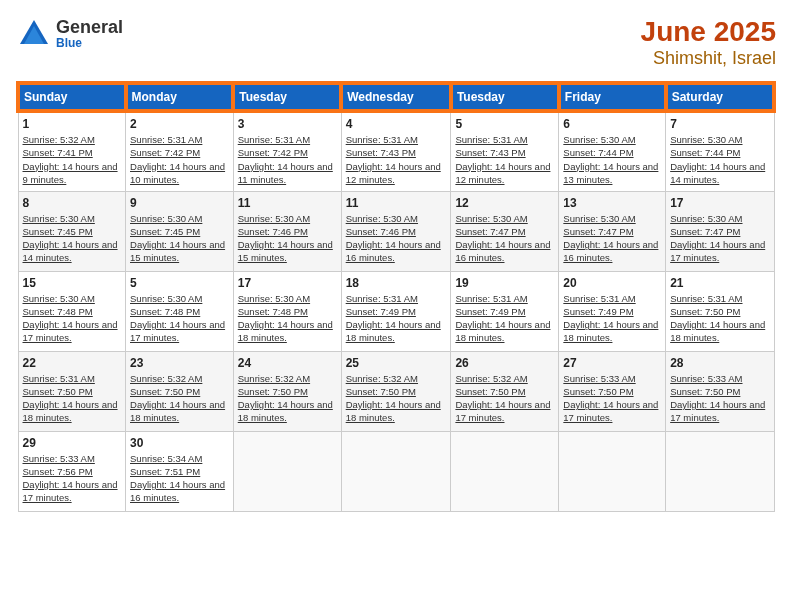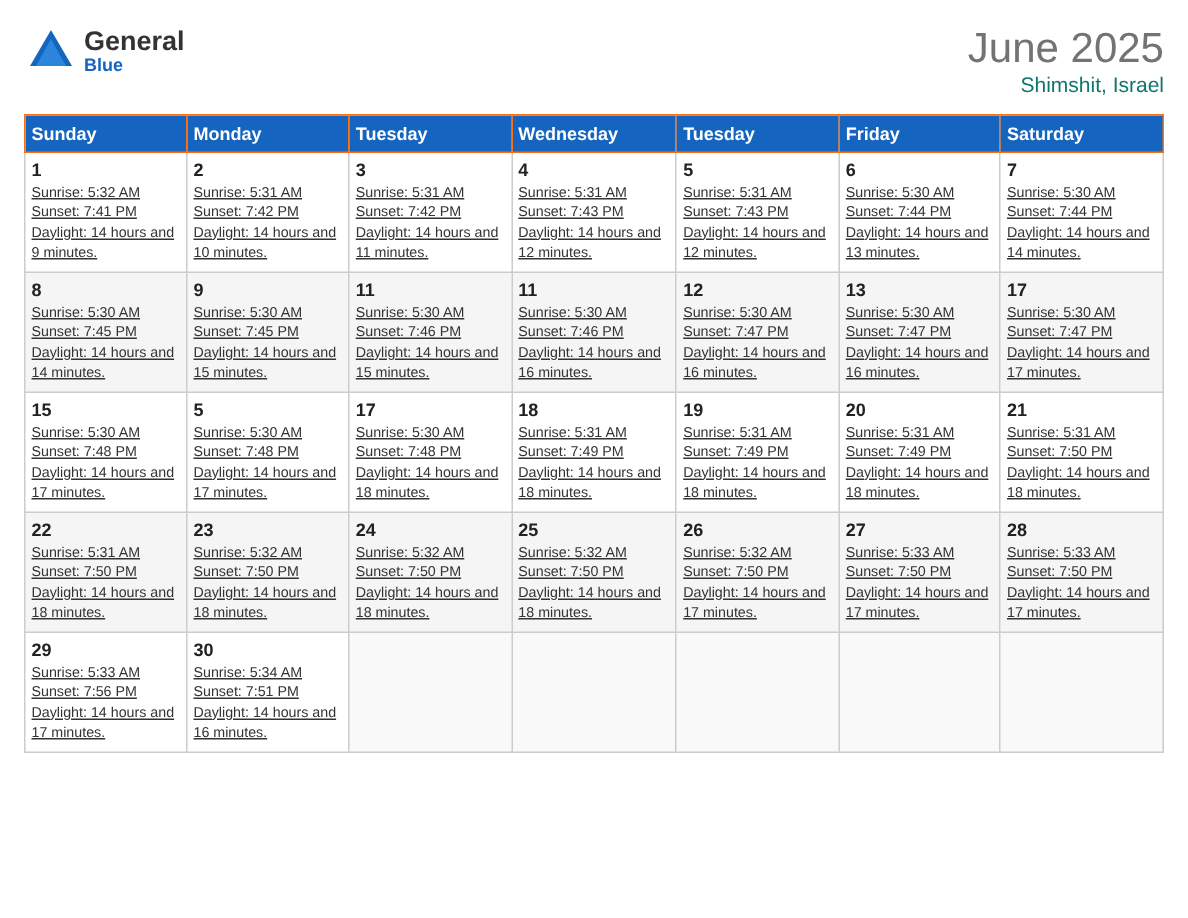--- a/index.html
+++ b/index.html
@@ -44,40 +44,40 @@
     .logo-icon {
       width: 36px;
       height: 36px;
       margin-right: 4px;
     }
     .title-block {
       text-align: right;
     }
     .month-title {
       font-size: 28px;
-      font-weight: normal;
-      color: #737373;
+      font-weight: bold;
+      color: #c2410c;
     }
     .subtitle {
-      font-size: 14px;
-      color: #0f766e;
+      font-size: 18px;
+      color: #a16207;
     }
     .calendar {
       width: 100%;
       border-collapse: collapse;
       font-size: 10px;
     }
     .calendar thead th {
       background: #1565c0;
       color: #fff;
       padding: 5px 4px;
       font-size: 12px;
       font-weight: bold;
       text-align: left;
-      border: 1px solid #f97316;
+      border: 4px solid #f97316;
     }
     .calendar tbody td {
       border: 1px solid #ccc;
       vertical-align: top;
       padding: 4px 4px;
       width: 113px;
       min-height: 80px;
       height: 80px;
       background: #fff;
     }

